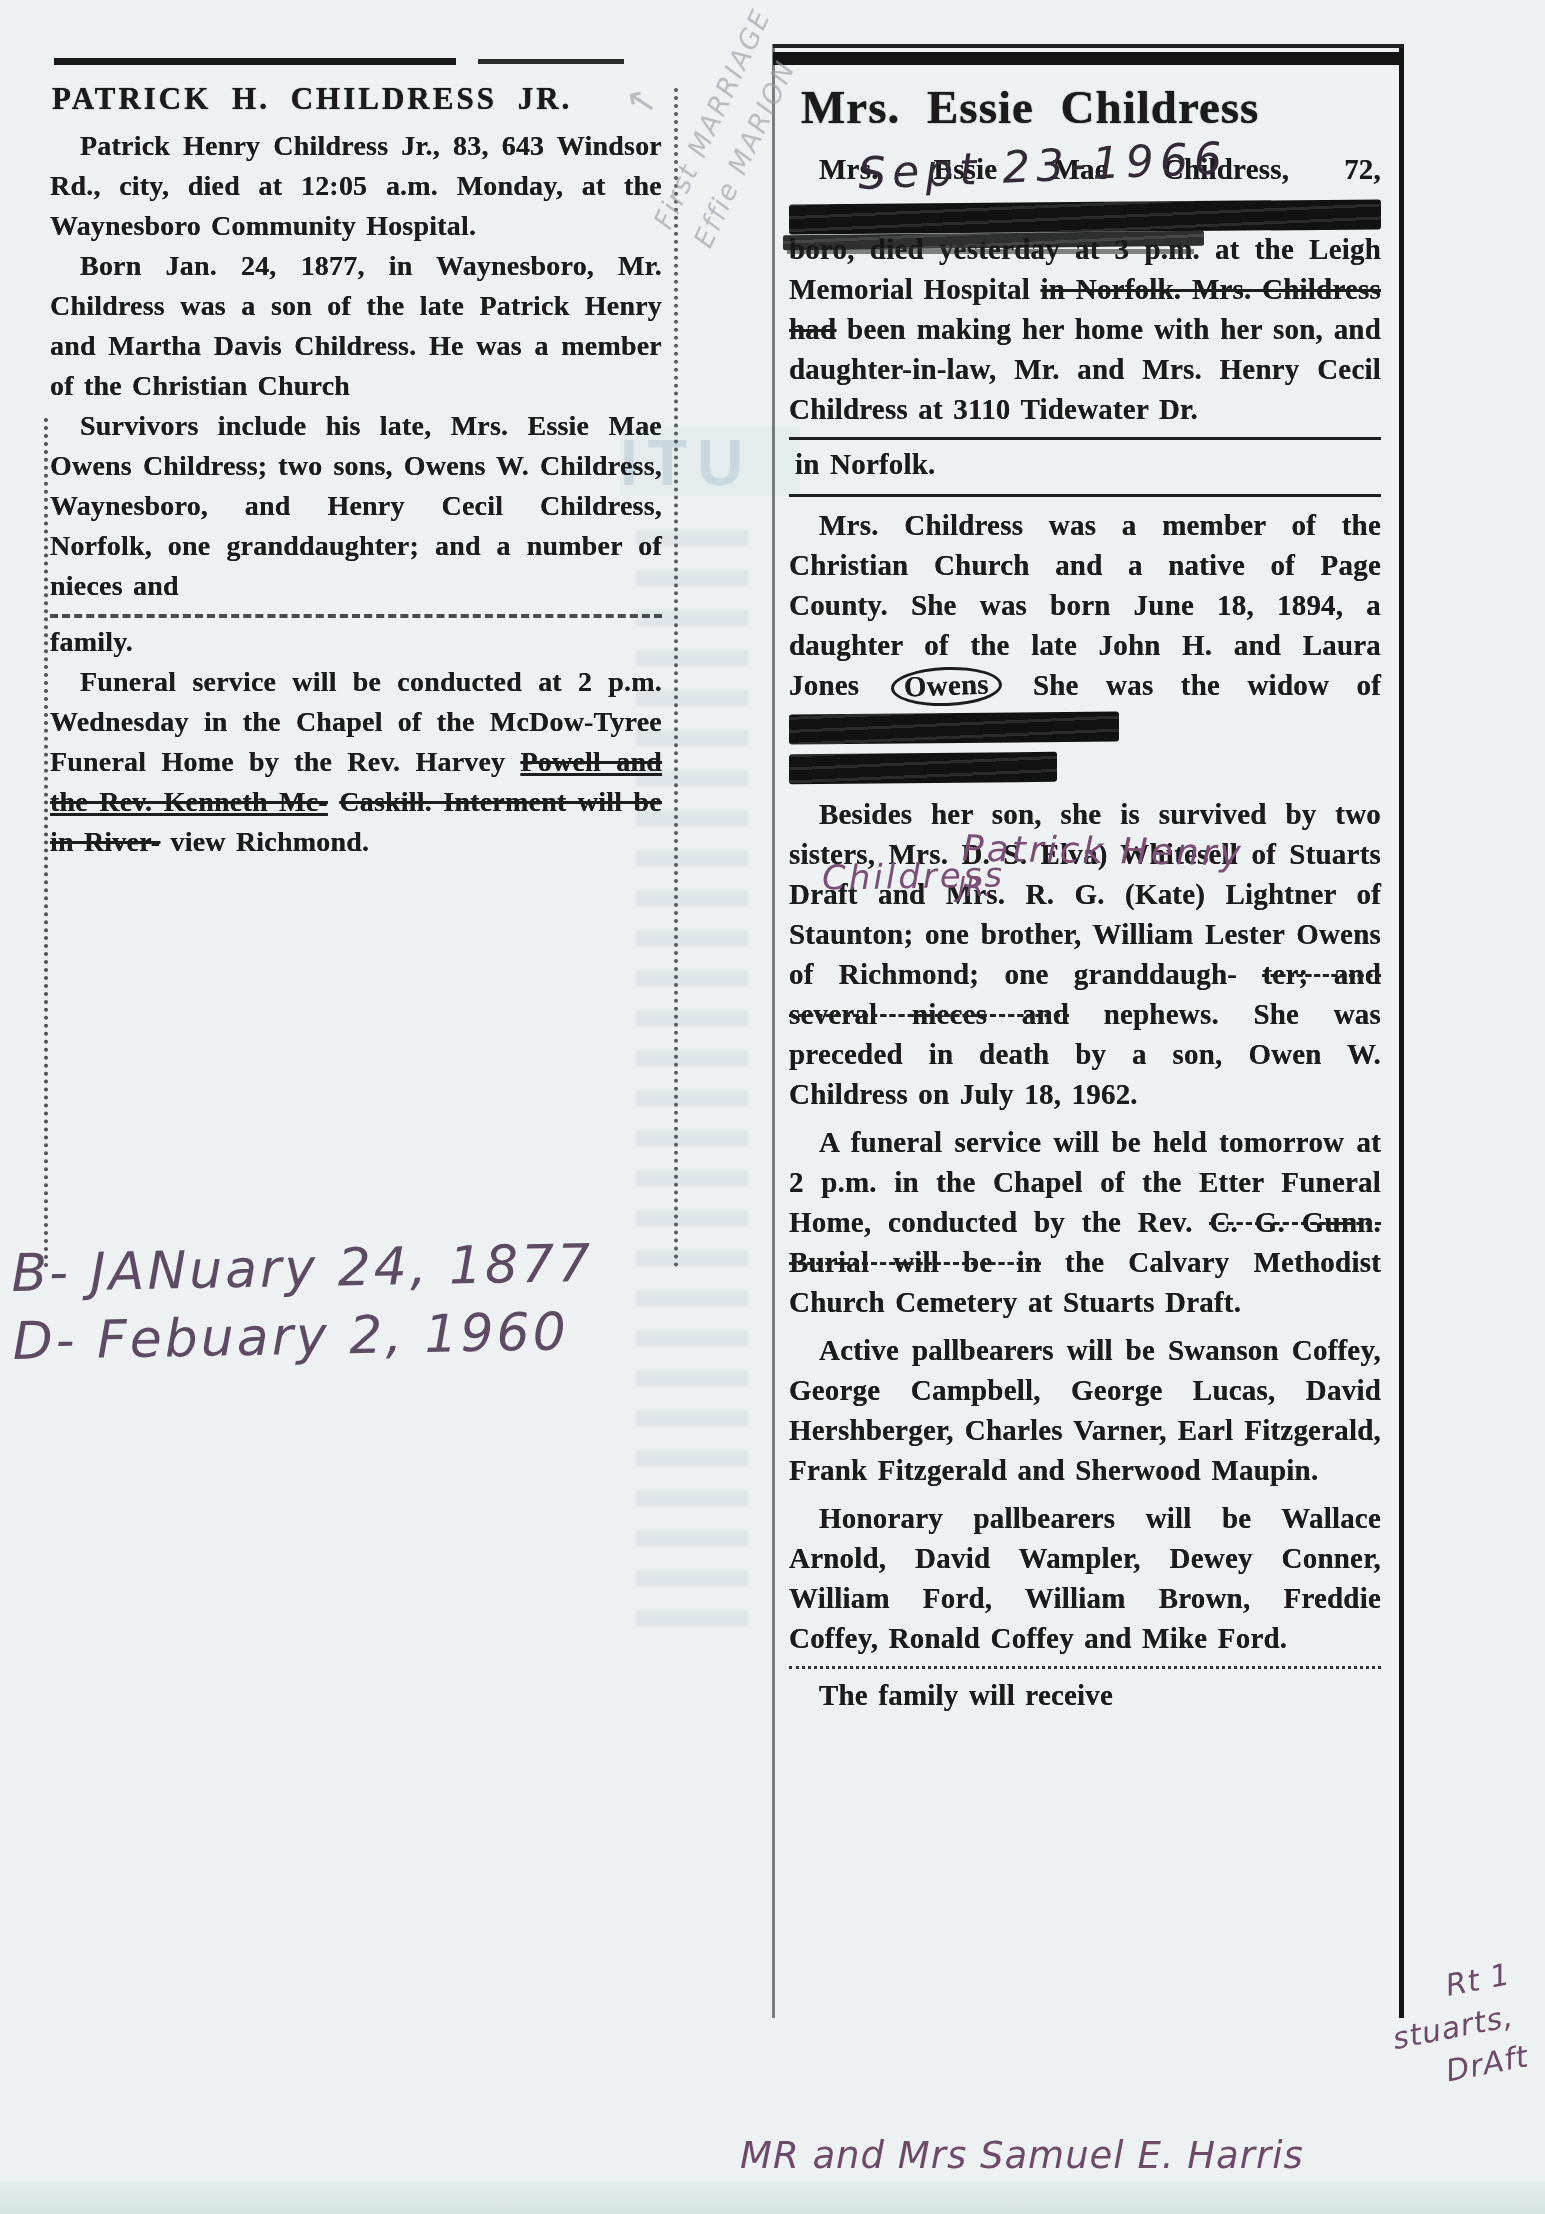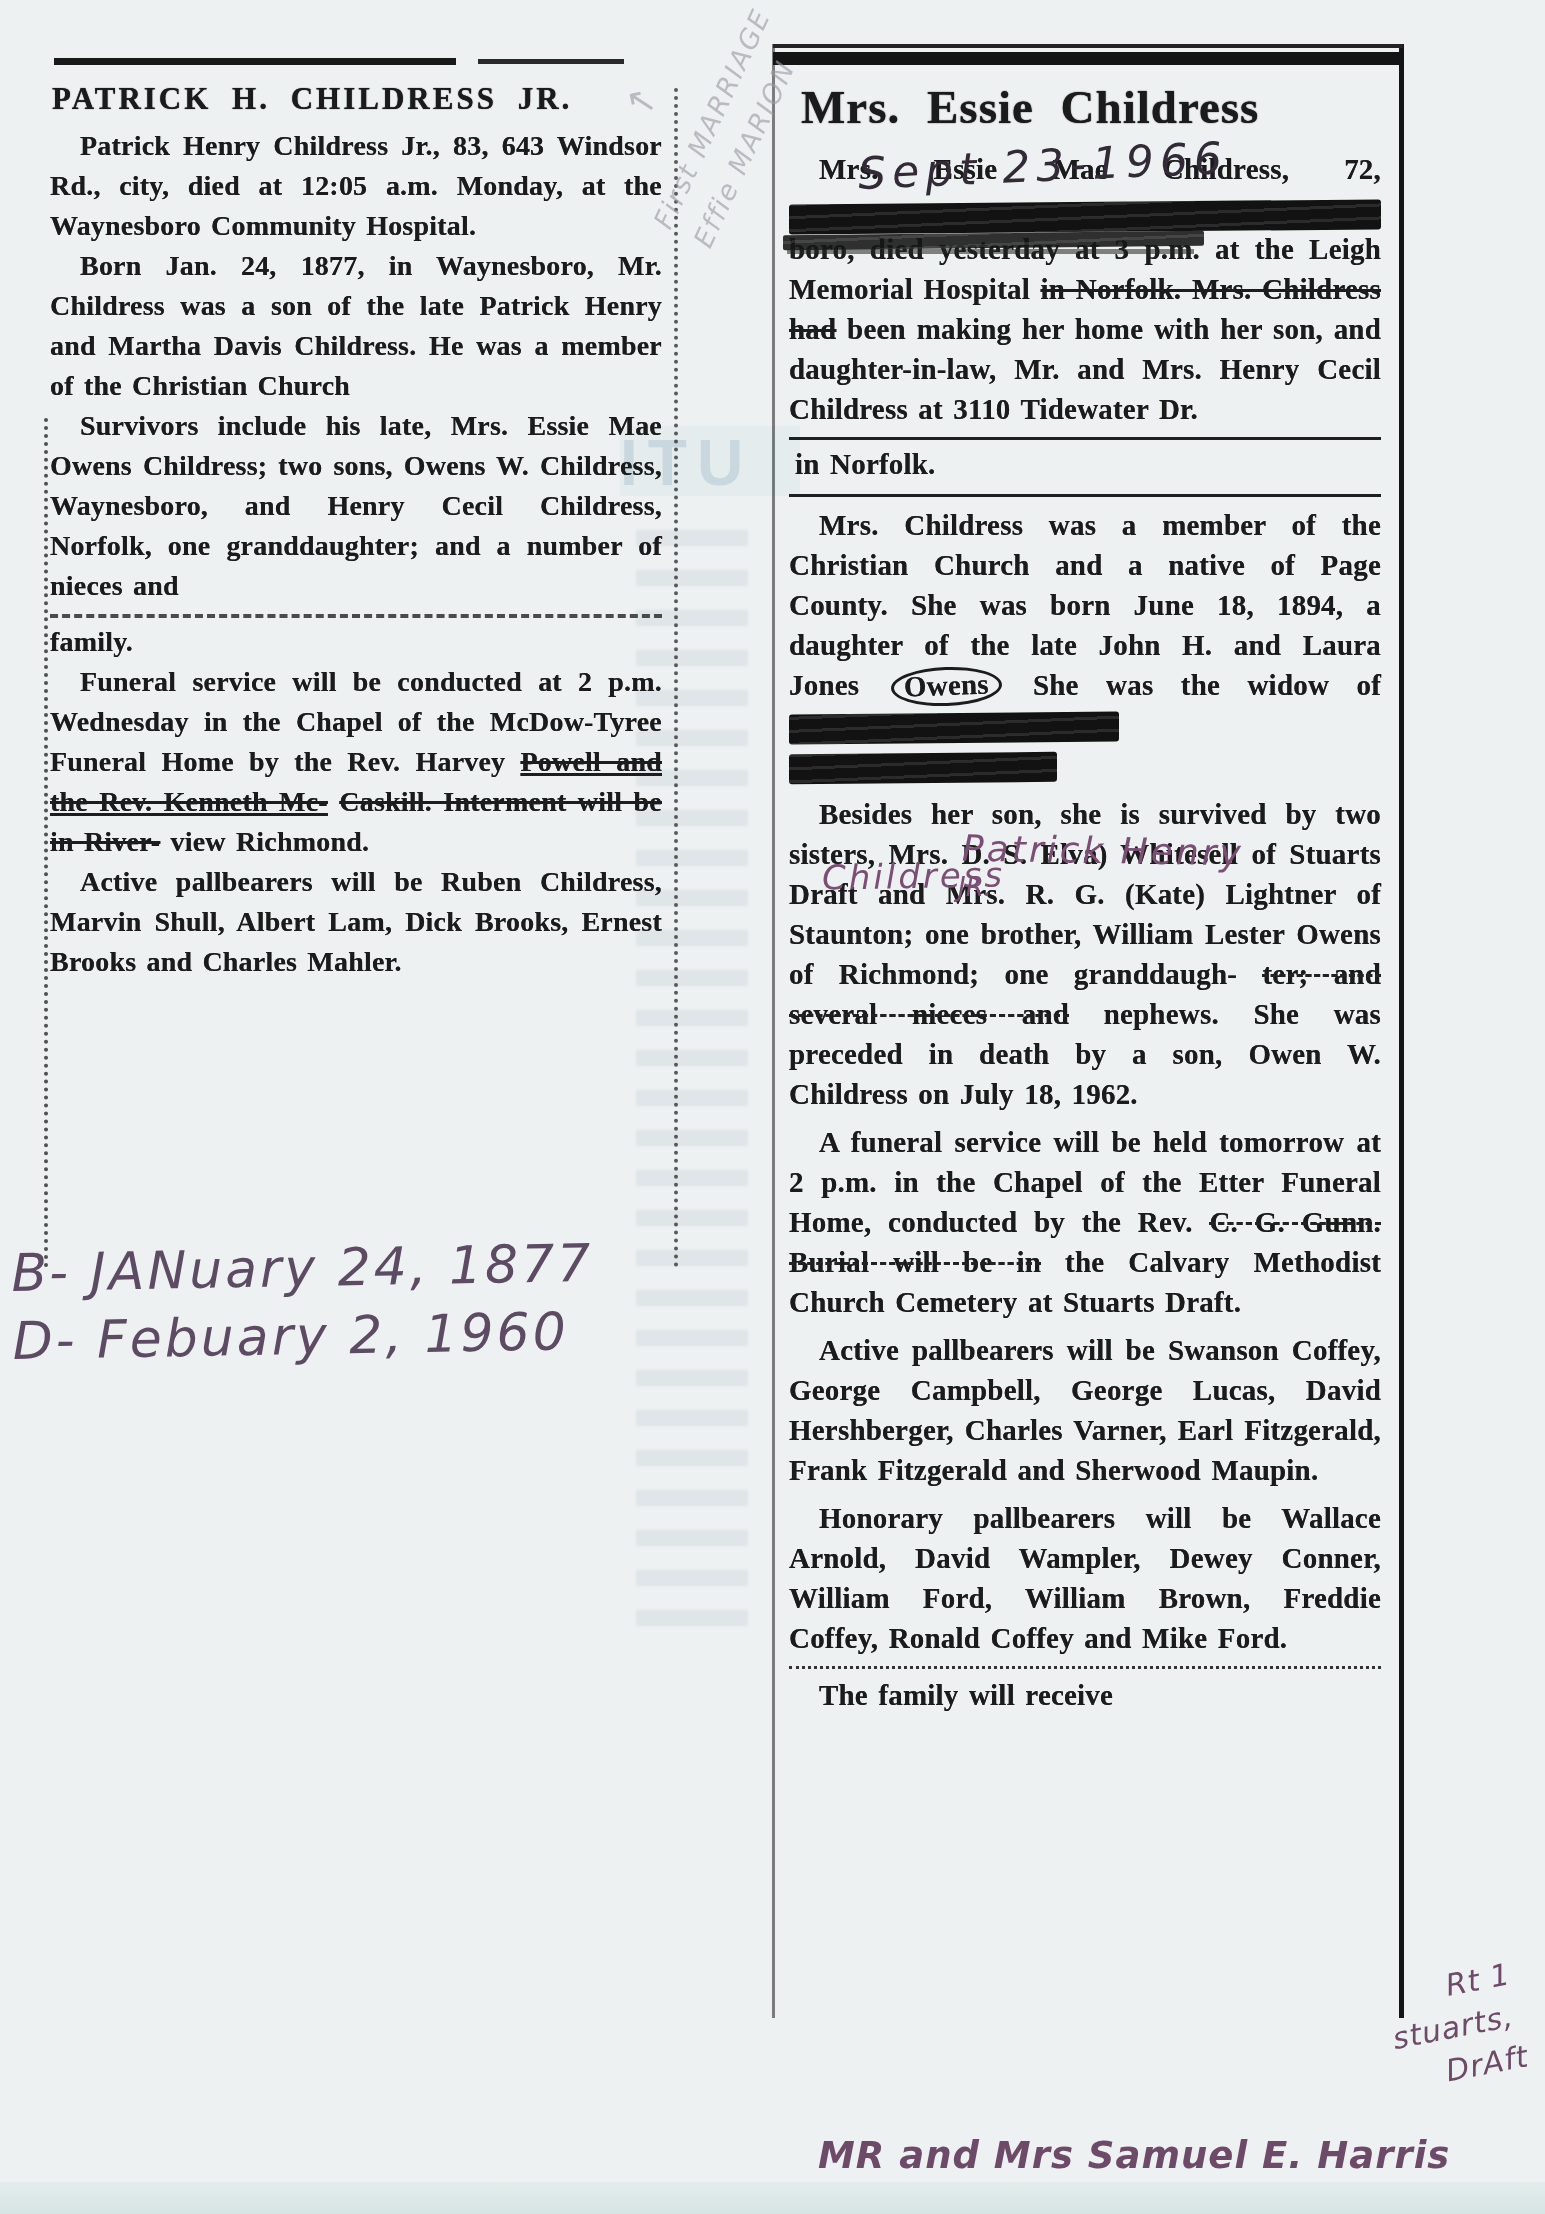--- a/index.html
+++ b/index.html
@@ -70,21 +70,21 @@
   .ink-dark{color:#322a36;}
   .ink-purple{color:#6e4a69;}
   .pencil{color:#9d9aa6;opacity:.62;}
   .sept-note{left:858px;top:140px;font-size:44px;letter-spacing:6px;transform:rotate(-2.5deg);font-weight:400;}
   .widow-childress{left:822px;top:856px;font-size:34px;letter-spacing:3px;color:#7b4f75;transform:rotate(-1deg);}
   .widow-jr{left:958px;top:872px;font-size:26px;color:#7b4f75;}
   .widow-patrick{left:962px;top:830px;font-size:36px;letter-spacing:3px;color:#7b4f75;transform:rotate(1deg);}
   .bd-note{left:12px;top:1238px;font-size:52px;letter-spacing:3px;color:#5d4a63;transform:rotate(-1deg);}
   .bd-note div{height:68px;}
   .receive1{left:778px;top:2082px;font-size:38px;letter-spacing:2px;}
-  .receive2{left:818px;top:2134px;font-size:37px;letter-spacing:1px;font-weight:bold;}
+  .receive2{left:740px;top:2134px;font-size:37px;letter-spacing:1px;}
   .addr-note{left:1392px;top:1964px;font-size:30px;letter-spacing:1px;transform:rotate(-11deg);line-height:42px;}
   .addr-note .a1{margin-left:62px;}
   .addr-note .a3{margin-left:46px;}
   .pencil-note{left:642px;top:218px;transform:rotate(-65deg);transform-origin:0 0;font-size:27px;letter-spacing:2px;line-height:44px;}
   .pencil-arrow{left:626px;top:80px;font-size:36px;transform:rotate(-12deg);}
   
   .ghost-itu{position:absolute;left:620px;top:426px;width:180px;height:70px;
     font-family:"Liberation Sans",sans-serif;font-weight:800;font-size:64px;letter-spacing:10px;
     color:rgba(173,196,205,.5);background:rgba(205,222,227,.25);}
   .ghost-col{position:absolute;left:636px;top:530px;width:112px;height:1110px;
@@ -103,21 +103,20 @@
 
   <div class="clip left-clip">
     <div class="rule1"></div>
     <div class="rule2"></div>
     <h2>PATRICK H. CHILDRESS JR.</h2>
     <div class="body">
         <p><span>Patrick Henry Childress Jr., 83, 643 Windsor Rd., city, died at 12:05 a.m. Monday, at the Waynesboro Community Hospital.</span> </p>
         <p><span>Born Jan. 24, 1877, in Waynesboro, Mr. Childress was a son of the late Patrick Henry and Martha Davis Childress. He was a member of the Christian Church</span> </p>
         <p><span>Survivors include his late, Mrs. Essie Mae Owens Childress; two sons, Owens W. Childress, Waynesboro, and Henry Cecil Childress, Norfolk, one granddaughter; and a number of nieces and</span> <span class="dashline"></span><span>family.</span> </p>
         <p><span>Funeral service will be conducted at 2 p.m. Wednesday in the Chapel of the McDow-Tyree Funeral Home by the Rev. Harvey</span> <span class="su">Powell and the Rev. Kenneth Mc-</span> <span class="s">Caskill. Interment will be in River-</span> <span>view Richmond.</span> </p>
-        <p><span>Active pallbearers will be Ruben Childress, Marvin Shull, Albert Lam, Dick Brooks, Ernest Brooks and Charles Mahler.</span> </p>
       </div>
     <div class="edge-l"></div>
     <div class="edge-r"></div>
   </div>
 
   <div class="clip right-clip">
     <div class="topbar-thin"></div>
     <div class="topbar"></div>
     <h1>Mrs. Essie Childress</h1>
     <div class="body">

